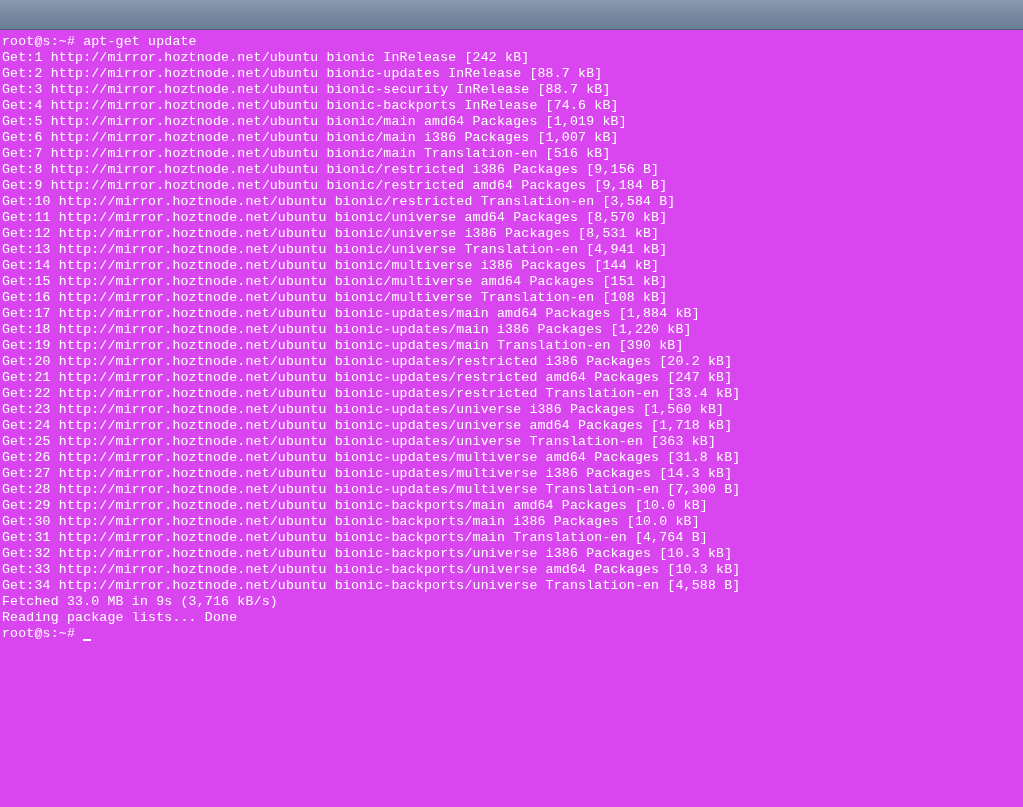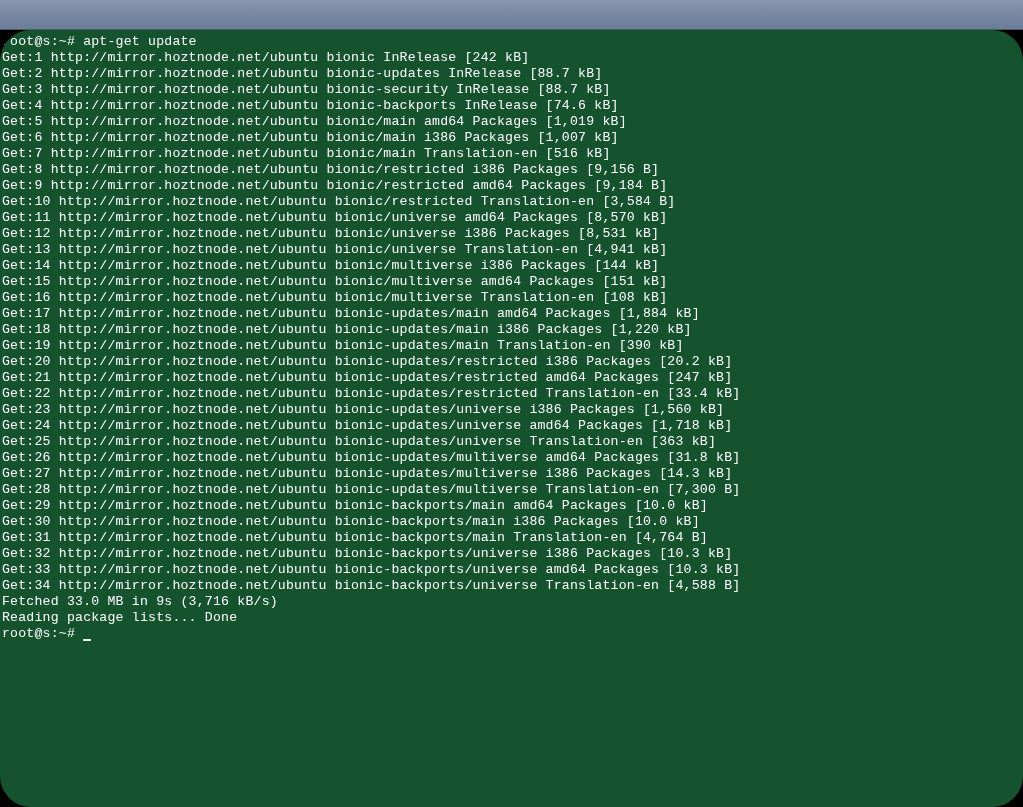--- a/index.html
+++ b/index.html
@@ -16,29 +16,28 @@
     }
     .titlebar {
       width: 100%;
       height: 30px;
       background: linear-gradient(to bottom, #8a99af 0%, #7a8ba3 40%, #6b7d97 100%);
       border-bottom: 1px solid #4a5a70;
     }
     .terminal {
       width: 100%;
       height: calc(100% - 30px);
-      background: #14532d;
+      background: #d946ef;
       color: #fff;
       padding: 4px 2px;
       font-size: 13.2px;
       line-height: 16px;
       letter-spacing: 0.2px;
       white-space: pre;
       overflow: hidden;
-      border-radius: 31px;
     }
     .line {
       display: block;
     }
     .cursor {
       display: inline-block;
       width: 8px;
       height: 2px;
       background: #fff;
       vertical-align: bottom;

